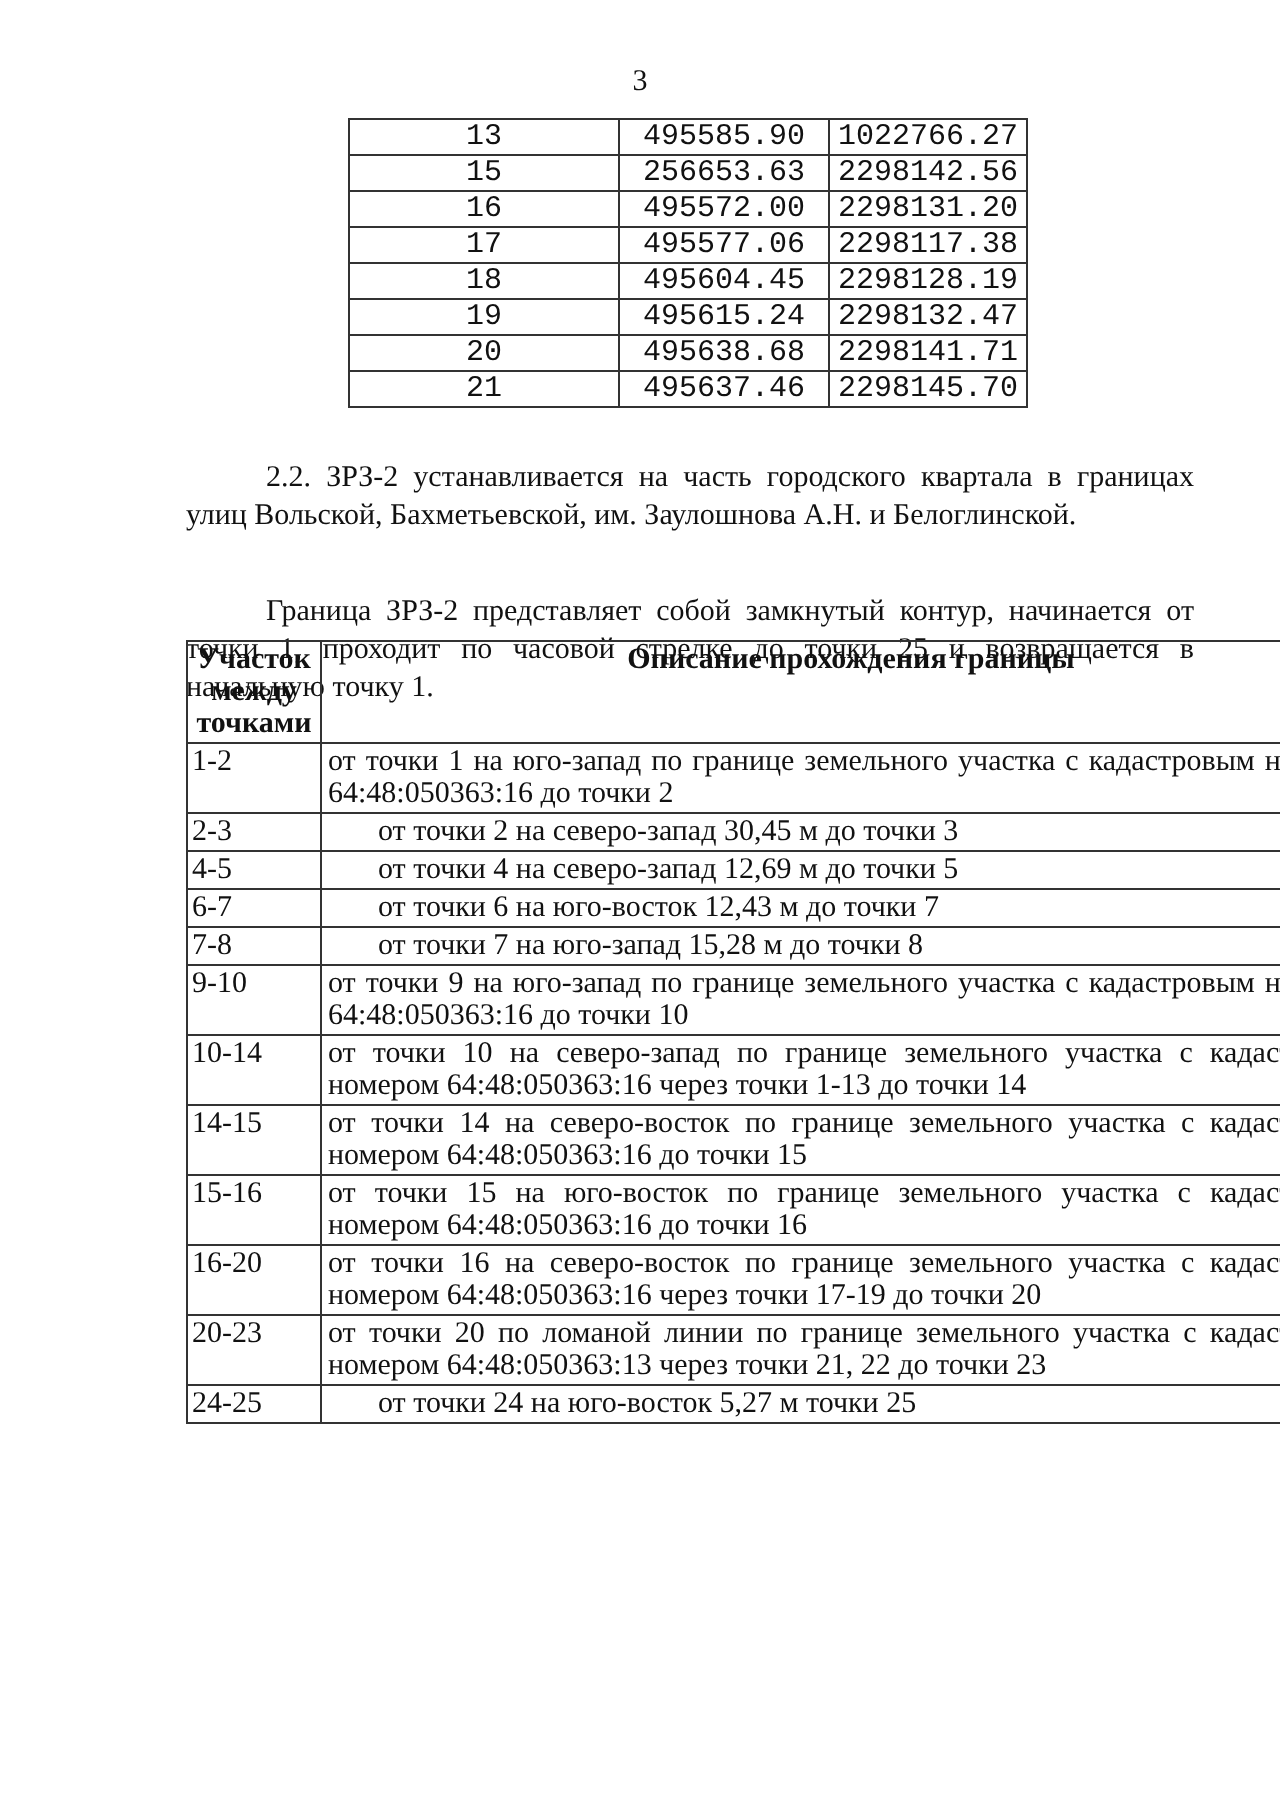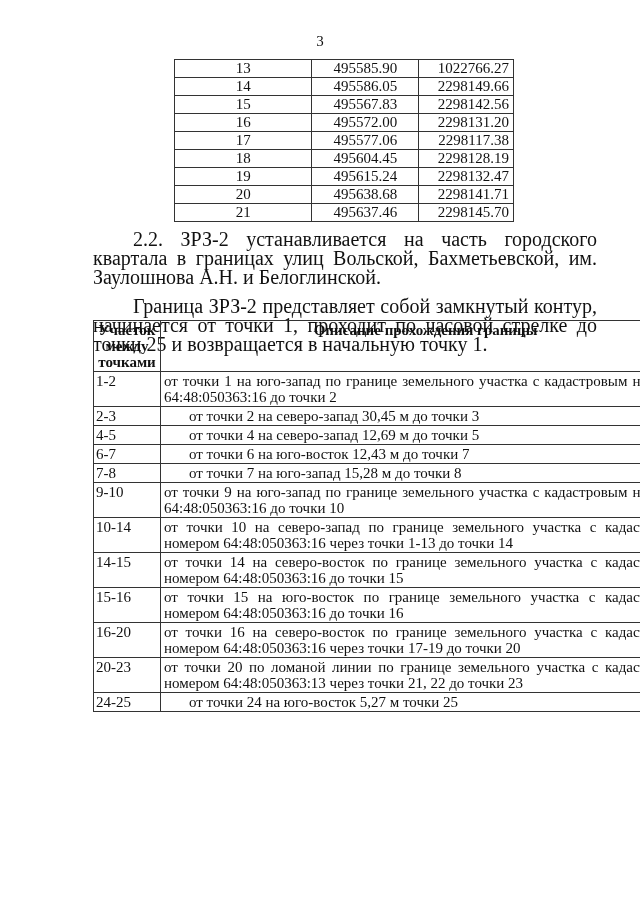--- a/index.html
+++ b/index.html
@@ -10,27 +10,27 @@
   .page-num {
     position:absolute; top:33px; left:0; width:640px; text-align:center;
     font-size:15px;
   }
   table { border-collapse:collapse; }
   .coords {
     position:absolute; top:59px; left:174px; width:340px;
   }
   .coords td {
     border:1px solid #333; height:17px; padding:0 4px;
-    font-size:15px; line-height:17px; text-align:center;
+    font-size:15px; line-height:17px; text-align:center;font-family:Liberation Mono, monospace;
   }
   .coords td.c0 { width:126px; }
   .coords td.c1 { width:96px; }
   .coords td.c2 { width:84px; text-align:right; }
   .para {
-    position:absolute; left:93px; width:504px; font-size:20px; line-height:19px;
+    position:absolute; left:93px; width:504px; font-size:15px; line-height:19px;
     text-align:justify;
   }
   .p1 { top:230px; }
   .p2 { top:268px;margin-top:29px; }
   .indent { text-indent:40px; }
   .bounds {
     position:absolute; top:320px; left:93px; width:598px;
   }
   .bounds th, .bounds td {
     border:1px solid #333; font-size:15px; line-height:16px;
@@ -48,27 +48,22 @@
 <div class="page-num">3</div>
 
 <table class="coords">
   <tbody>
     <tr>
         <td class="c0">13</td>
         <td class="c1">495585.90</td>
         <td class="c2">1022766.27</td>
       </tr>
     <tr>
-        <td class="c0">14</td>
-        <td class="c1">495586.05</td>
-        <td class="c2">2298149.66</td>
-      </tr>
-    <tr>
         <td class="c0">15</td>
-        <td class="c1">495567.83</td>
+        <td class="c1">256653.63</td>
         <td class="c2">2298142.56</td>
       </tr>
     <tr>
         <td class="c0">16</td>
         <td class="c1">495572.00</td>
         <td class="c2">2298131.20</td>
       </tr>
     <tr>
         <td class="c0">17</td>
         <td class="c1">495577.06</td>

